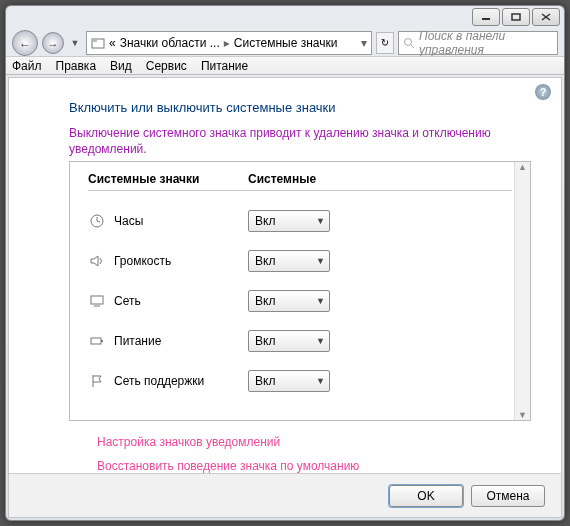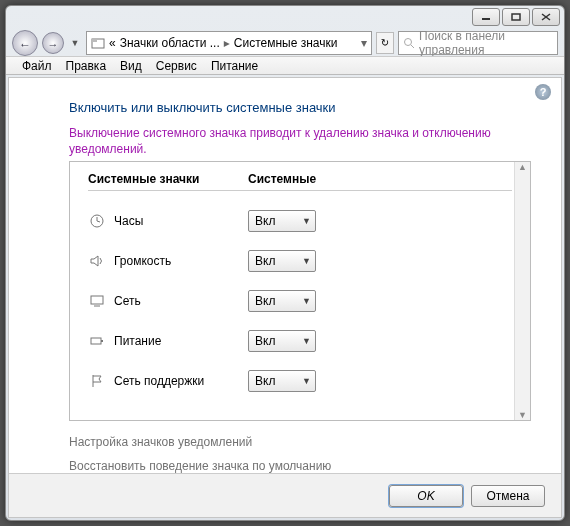--- a/index.html
+++ b/index.html
@@ -81,30 +81,31 @@
     font-size: 10px;
   }
   .search {
     width: 160px; height: 24px;
     background: #fff;
     border: 1px solid #9a9a9a;
     display: flex;
     align-items: center;
     padding: 0 4px;
     color: #888;
+    font-style: italic;
     gap: 4px;
   }
   .menubar {
     height: 22px;
     background: linear-gradient(#f8f8f8,#ececec);
     border-top: 1px solid #ccc;
     border-bottom: 1px solid #bbb;
     display: flex;
     align-items: center;
-    padding: 0 16px;
+    padding: 0 6px;
     gap: 14px;
   }
   .content {
     flex: 1;
     background: #fff;
     border: 1px solid #c5c5c5;
     margin: 2px;
     position: relative;
     padding: 14px 30px 10px 60px;
     display:flex; flex-direction:column;
@@ -146,48 +147,48 @@
     display:flex; align-items:center;
     height: 40px;
   }
   .row .ic {
     width: 18px; height:18px; margin-right:8px;
     display:flex;align-items:center;justify-content:center;
     color:#666; font-size:13px;
   }
   .row .label { width: 134px; }
   .select {
-    width: 68px; height: 22px;
+    width: 82px; height: 22px;
     background: linear-gradient(#fff,#e8e8e8);
     border: 1px solid #8a8a8a;
     border-radius: 2px;
     display:flex; align-items:center; justify-content:space-between;
     padding: 0 4px 0 6px;
     font-size: 12px;
   }
   .select .arr { font-size:9px; color:#444;}
   .links { margin-top: 14px; display:flex; flex-direction:column; gap:10px;}
-  .link { color:#737373; cursor:default;}
+  .link { color:#ec4899; cursor:default;margin-left:28px;}
   .footer {
     height: 44px;
     border-top: 1px solid #ccc;
     background: #f1f1f1;
     display:flex; justify-content:flex-end; align-items:center;
     gap: 8px; padding-right: 16px;
     margin: 0 -30px -10px -60px;
   }
   .btn {
     min-width: 74px; height: 22px;
     background: linear-gradient(#fdfdfd,#e4e4e4);
     border: 1px solid #8a8a8a;
     border-radius: 3px;
     display:flex; align-items:center; justify-content:center;
     font-size: 12px;
   }
-  .btn.primary { box-shadow: 0 0 0 1px #7aa6d8; font-style: italic;}
+  .btn.primary { box-shadow: 0 0 0 1px #7aa6d8;}
   svg { display:block; }
 </style>
 </head>
 <body>
 
 <div class="window">
 
   <div class="titlebar">
     <div class="win-btn">
       <svg width="10" height="8">

